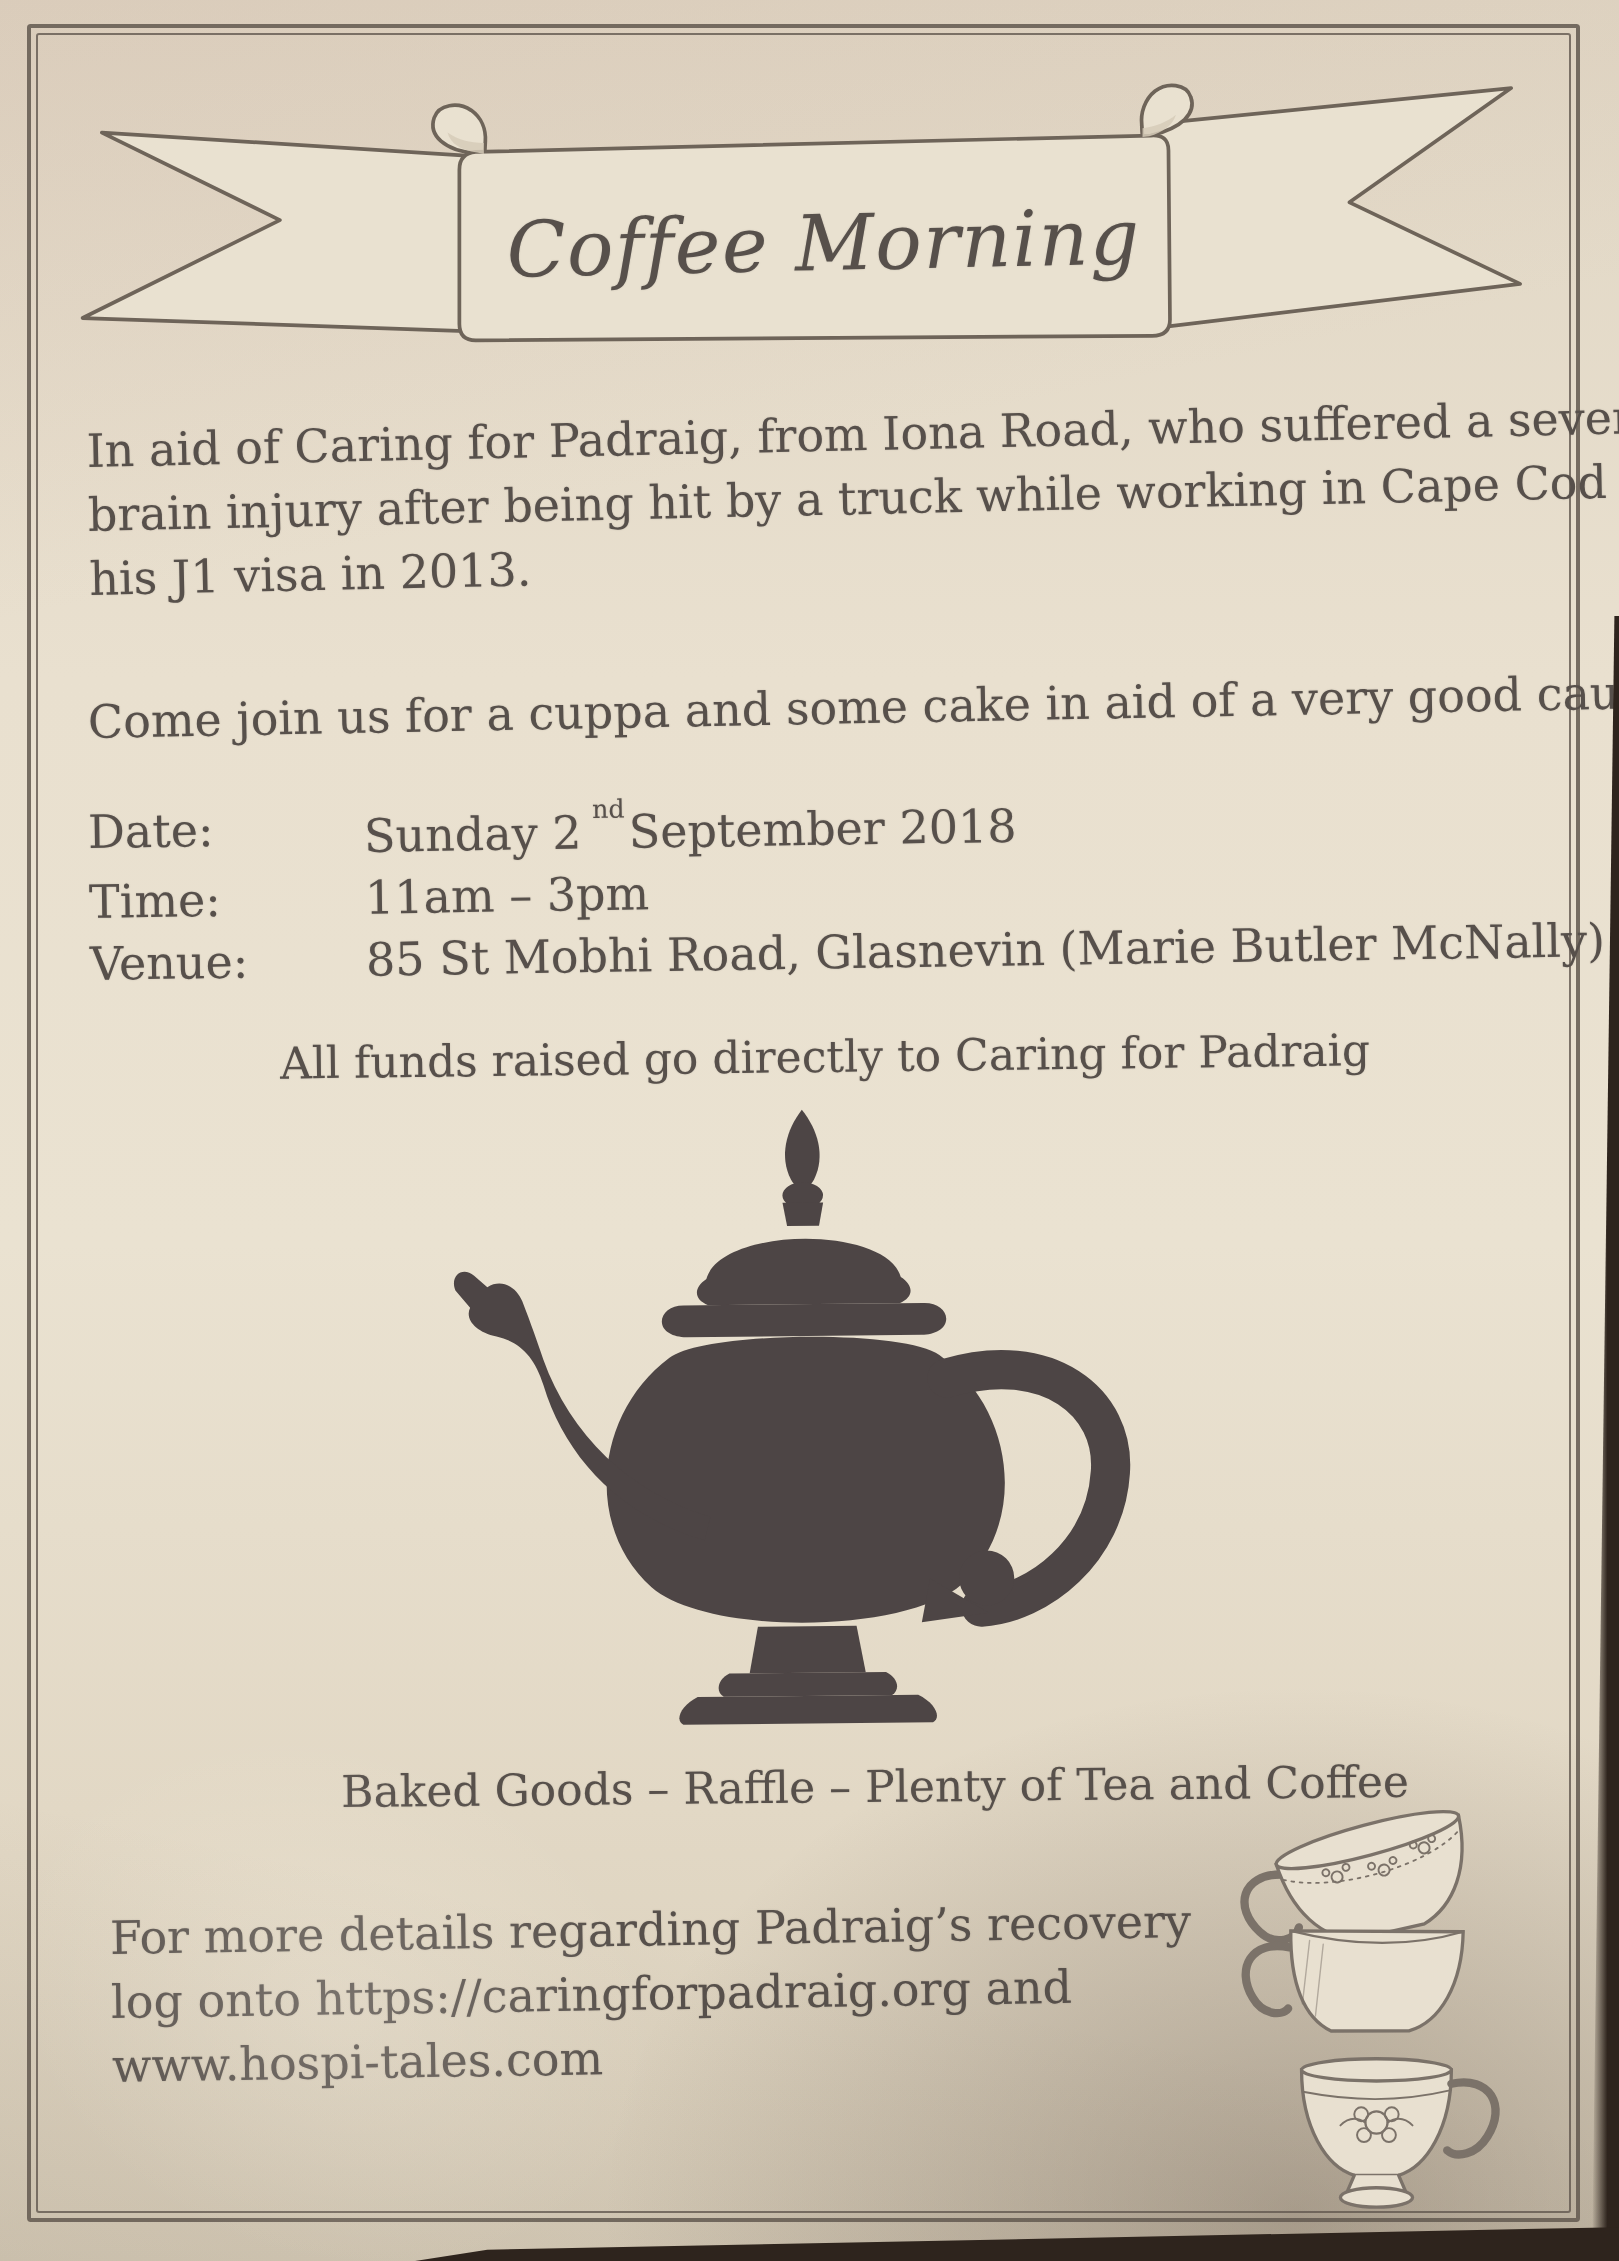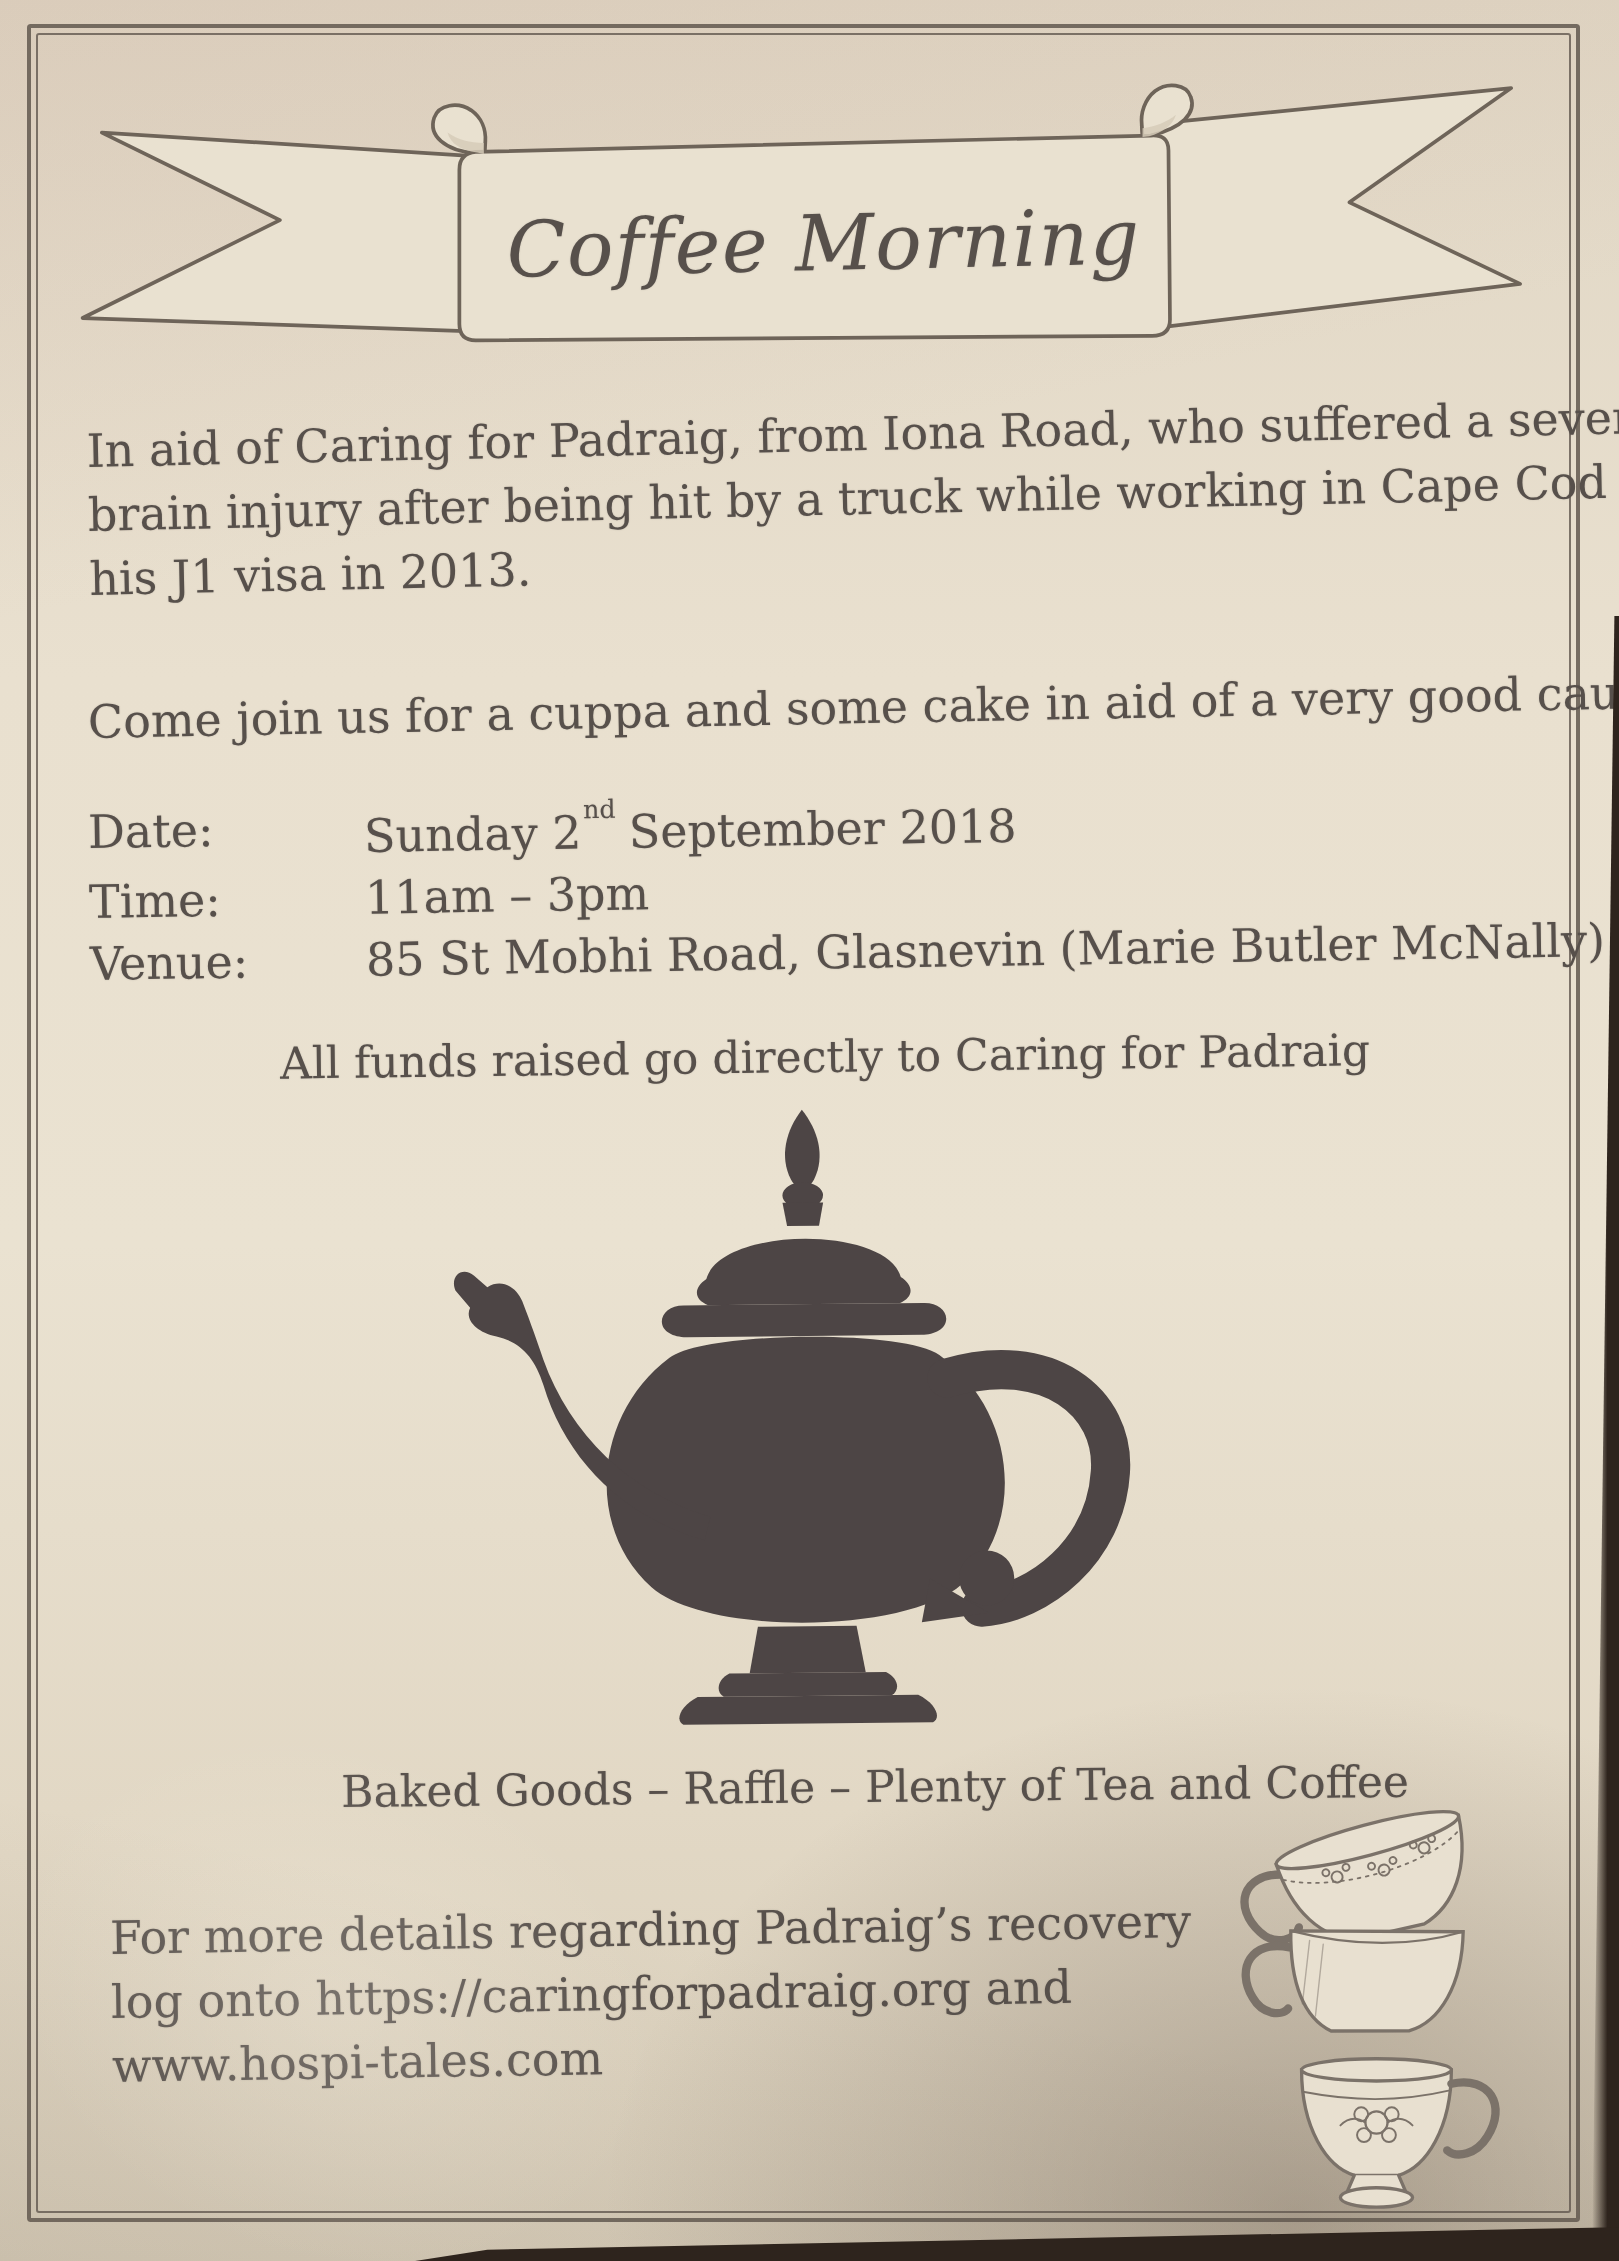--- a/index.html
+++ b/index.html
@@ -38,21 +38,21 @@
     font-size:46px;line-height:64px;
     transform:rotate(-1.1deg);transform-origin:left center;white-space:nowrap;
   }
   .details{
     position:absolute;left:89px;top:801px;width:1476px;
     font-size:46px;line-height:62px;
     transform:rotate(-0.9deg);transform-origin:left center;
   }
   .drow{display:flex;white-space:nowrap;}
   .dlabel{width:276px;flex:0 0 276px;}
-  sup.ord{font-size:0.55em;position:relative;top:-0.55em;left:2px;}
+  sup.ord{font-size:0.55em;position:relative;top:-0.55em;left:11px;}
   .funds{
     position:absolute;left:0;top:1031px;width:1620px;text-align:center;
     font-size:44px;transform:translateX(15px) rotate(-0.7deg);white-space:nowrap;
   }
   .teapot-svg{position:absolute;left:397px;top:1101px;width:816px;height:624px;transform:rotate(-0.6deg);}
   .baked{
     position:absolute;left:0;top:1761px;width:1620px;text-align:center;
     font-size:44px;transform:translateX(65px) rotate(-0.55deg);white-space:nowrap;
   }
   .footer{

